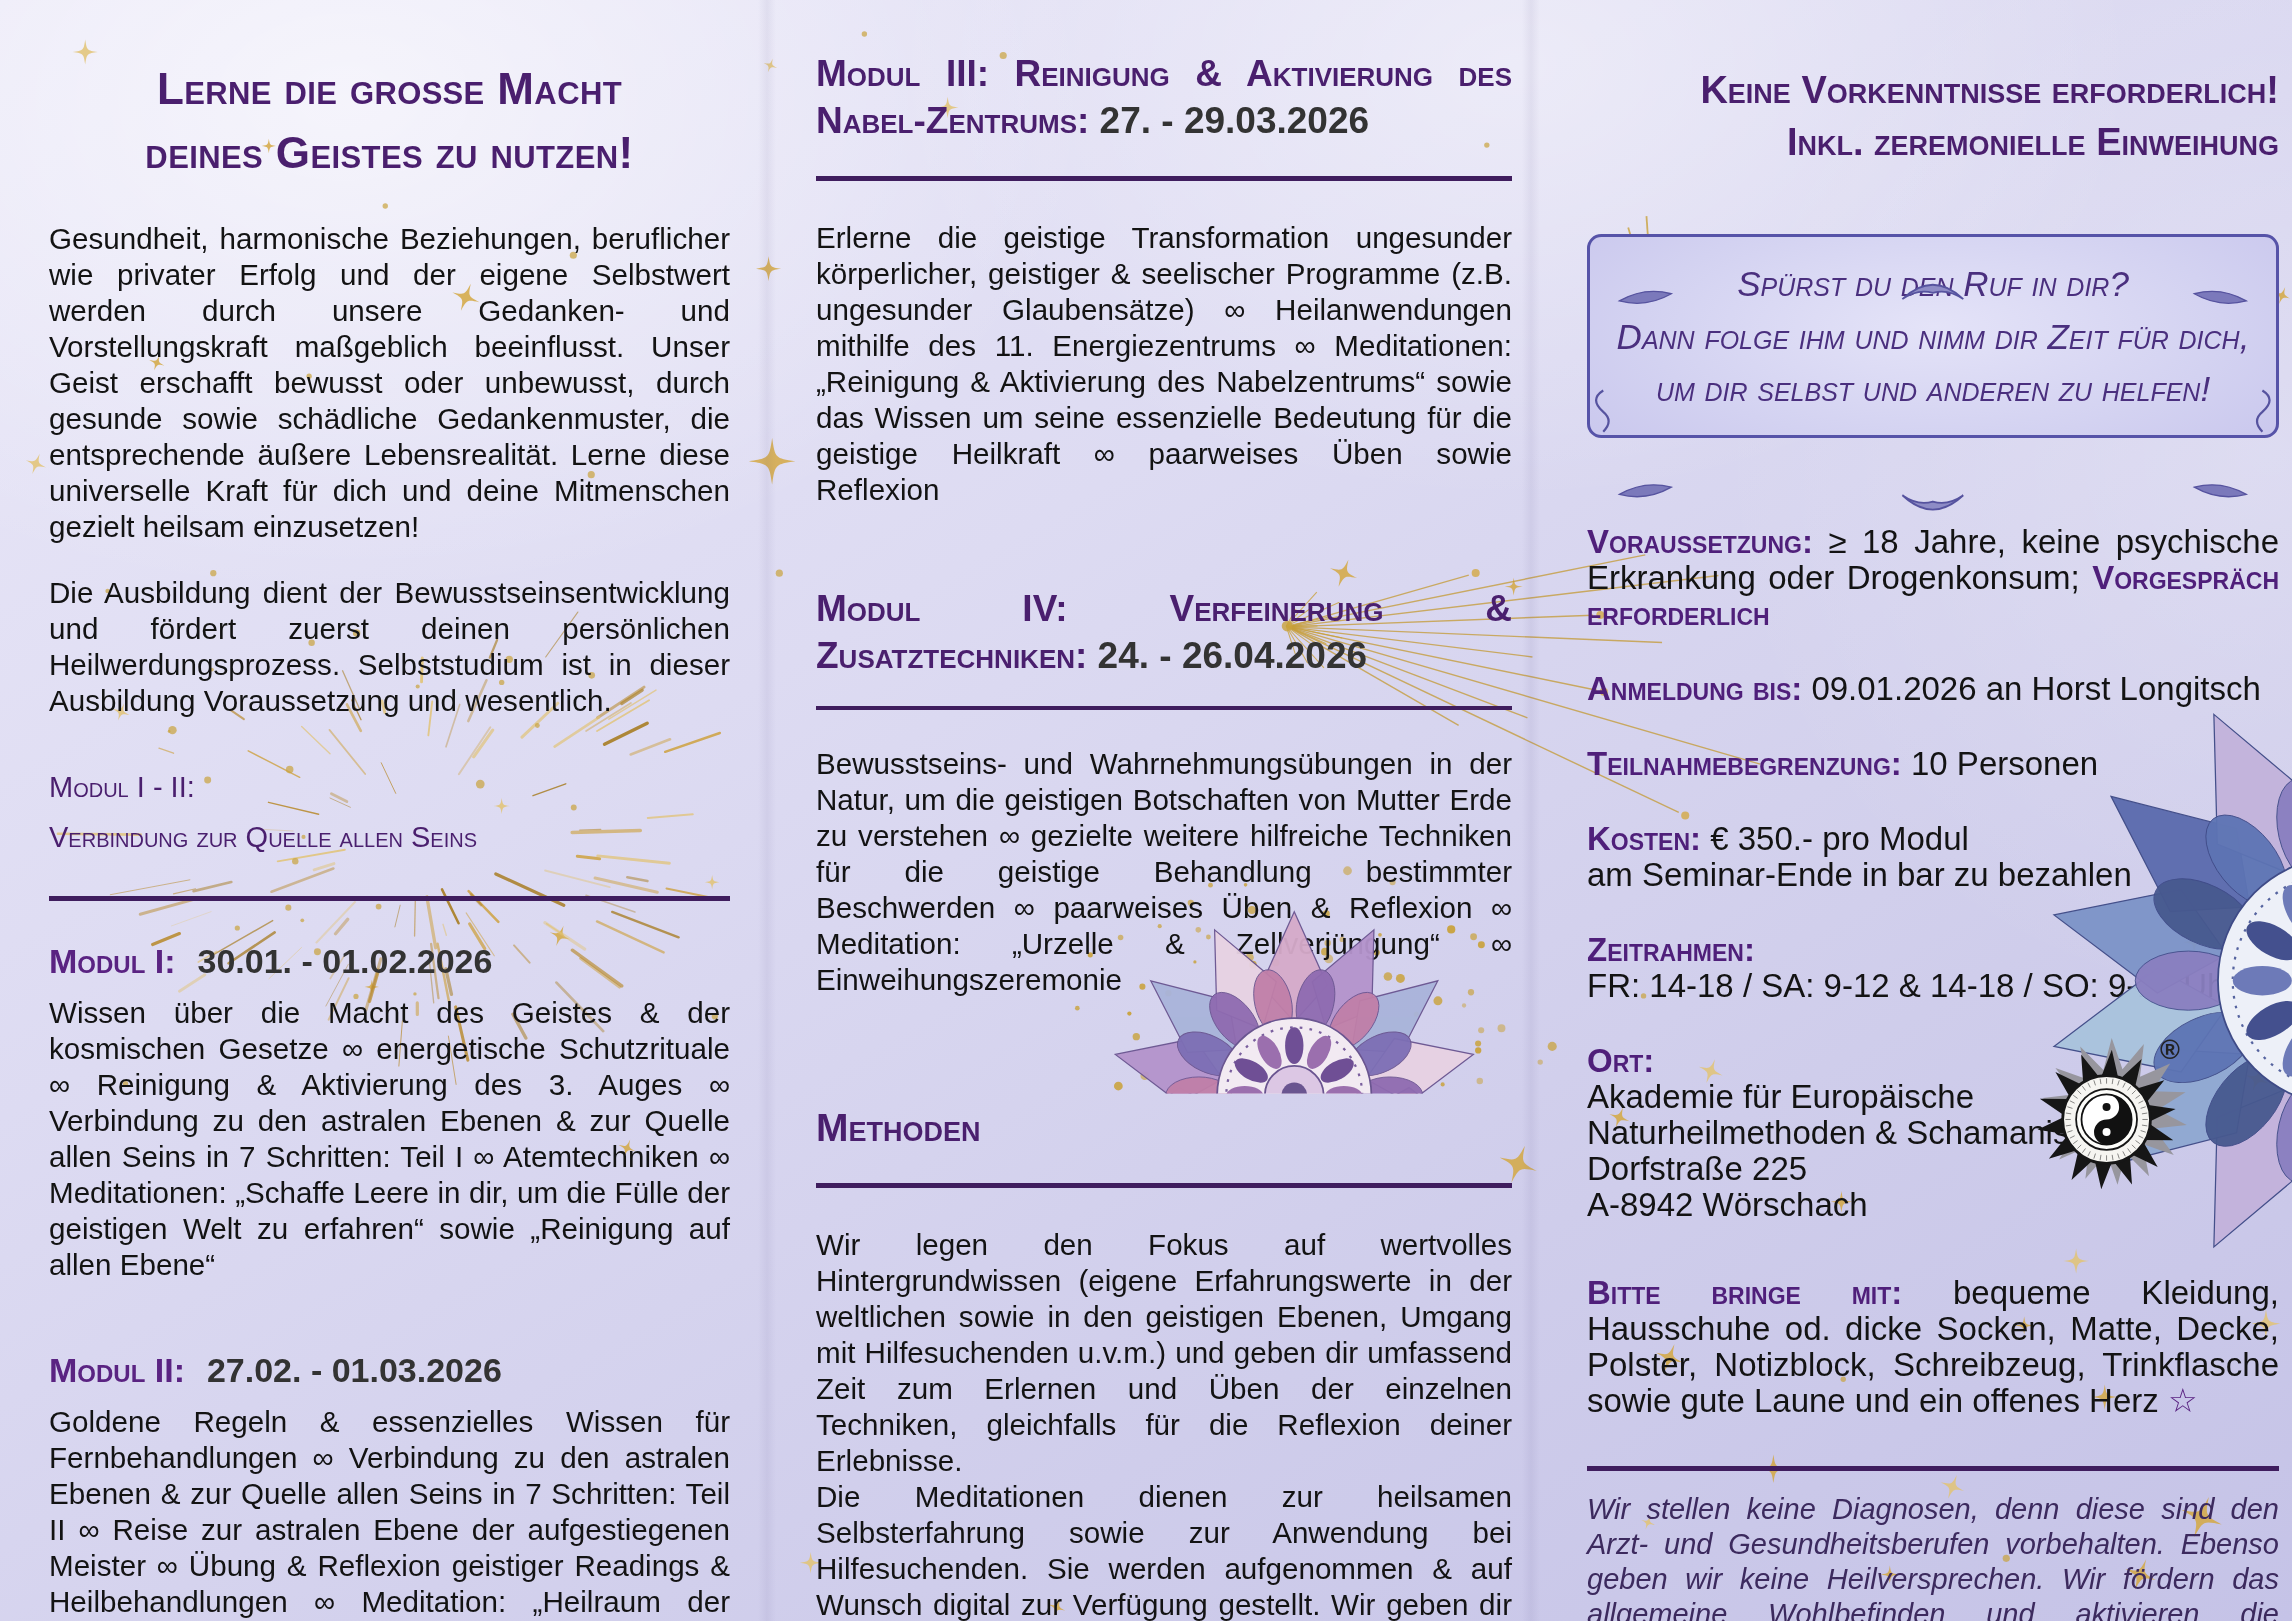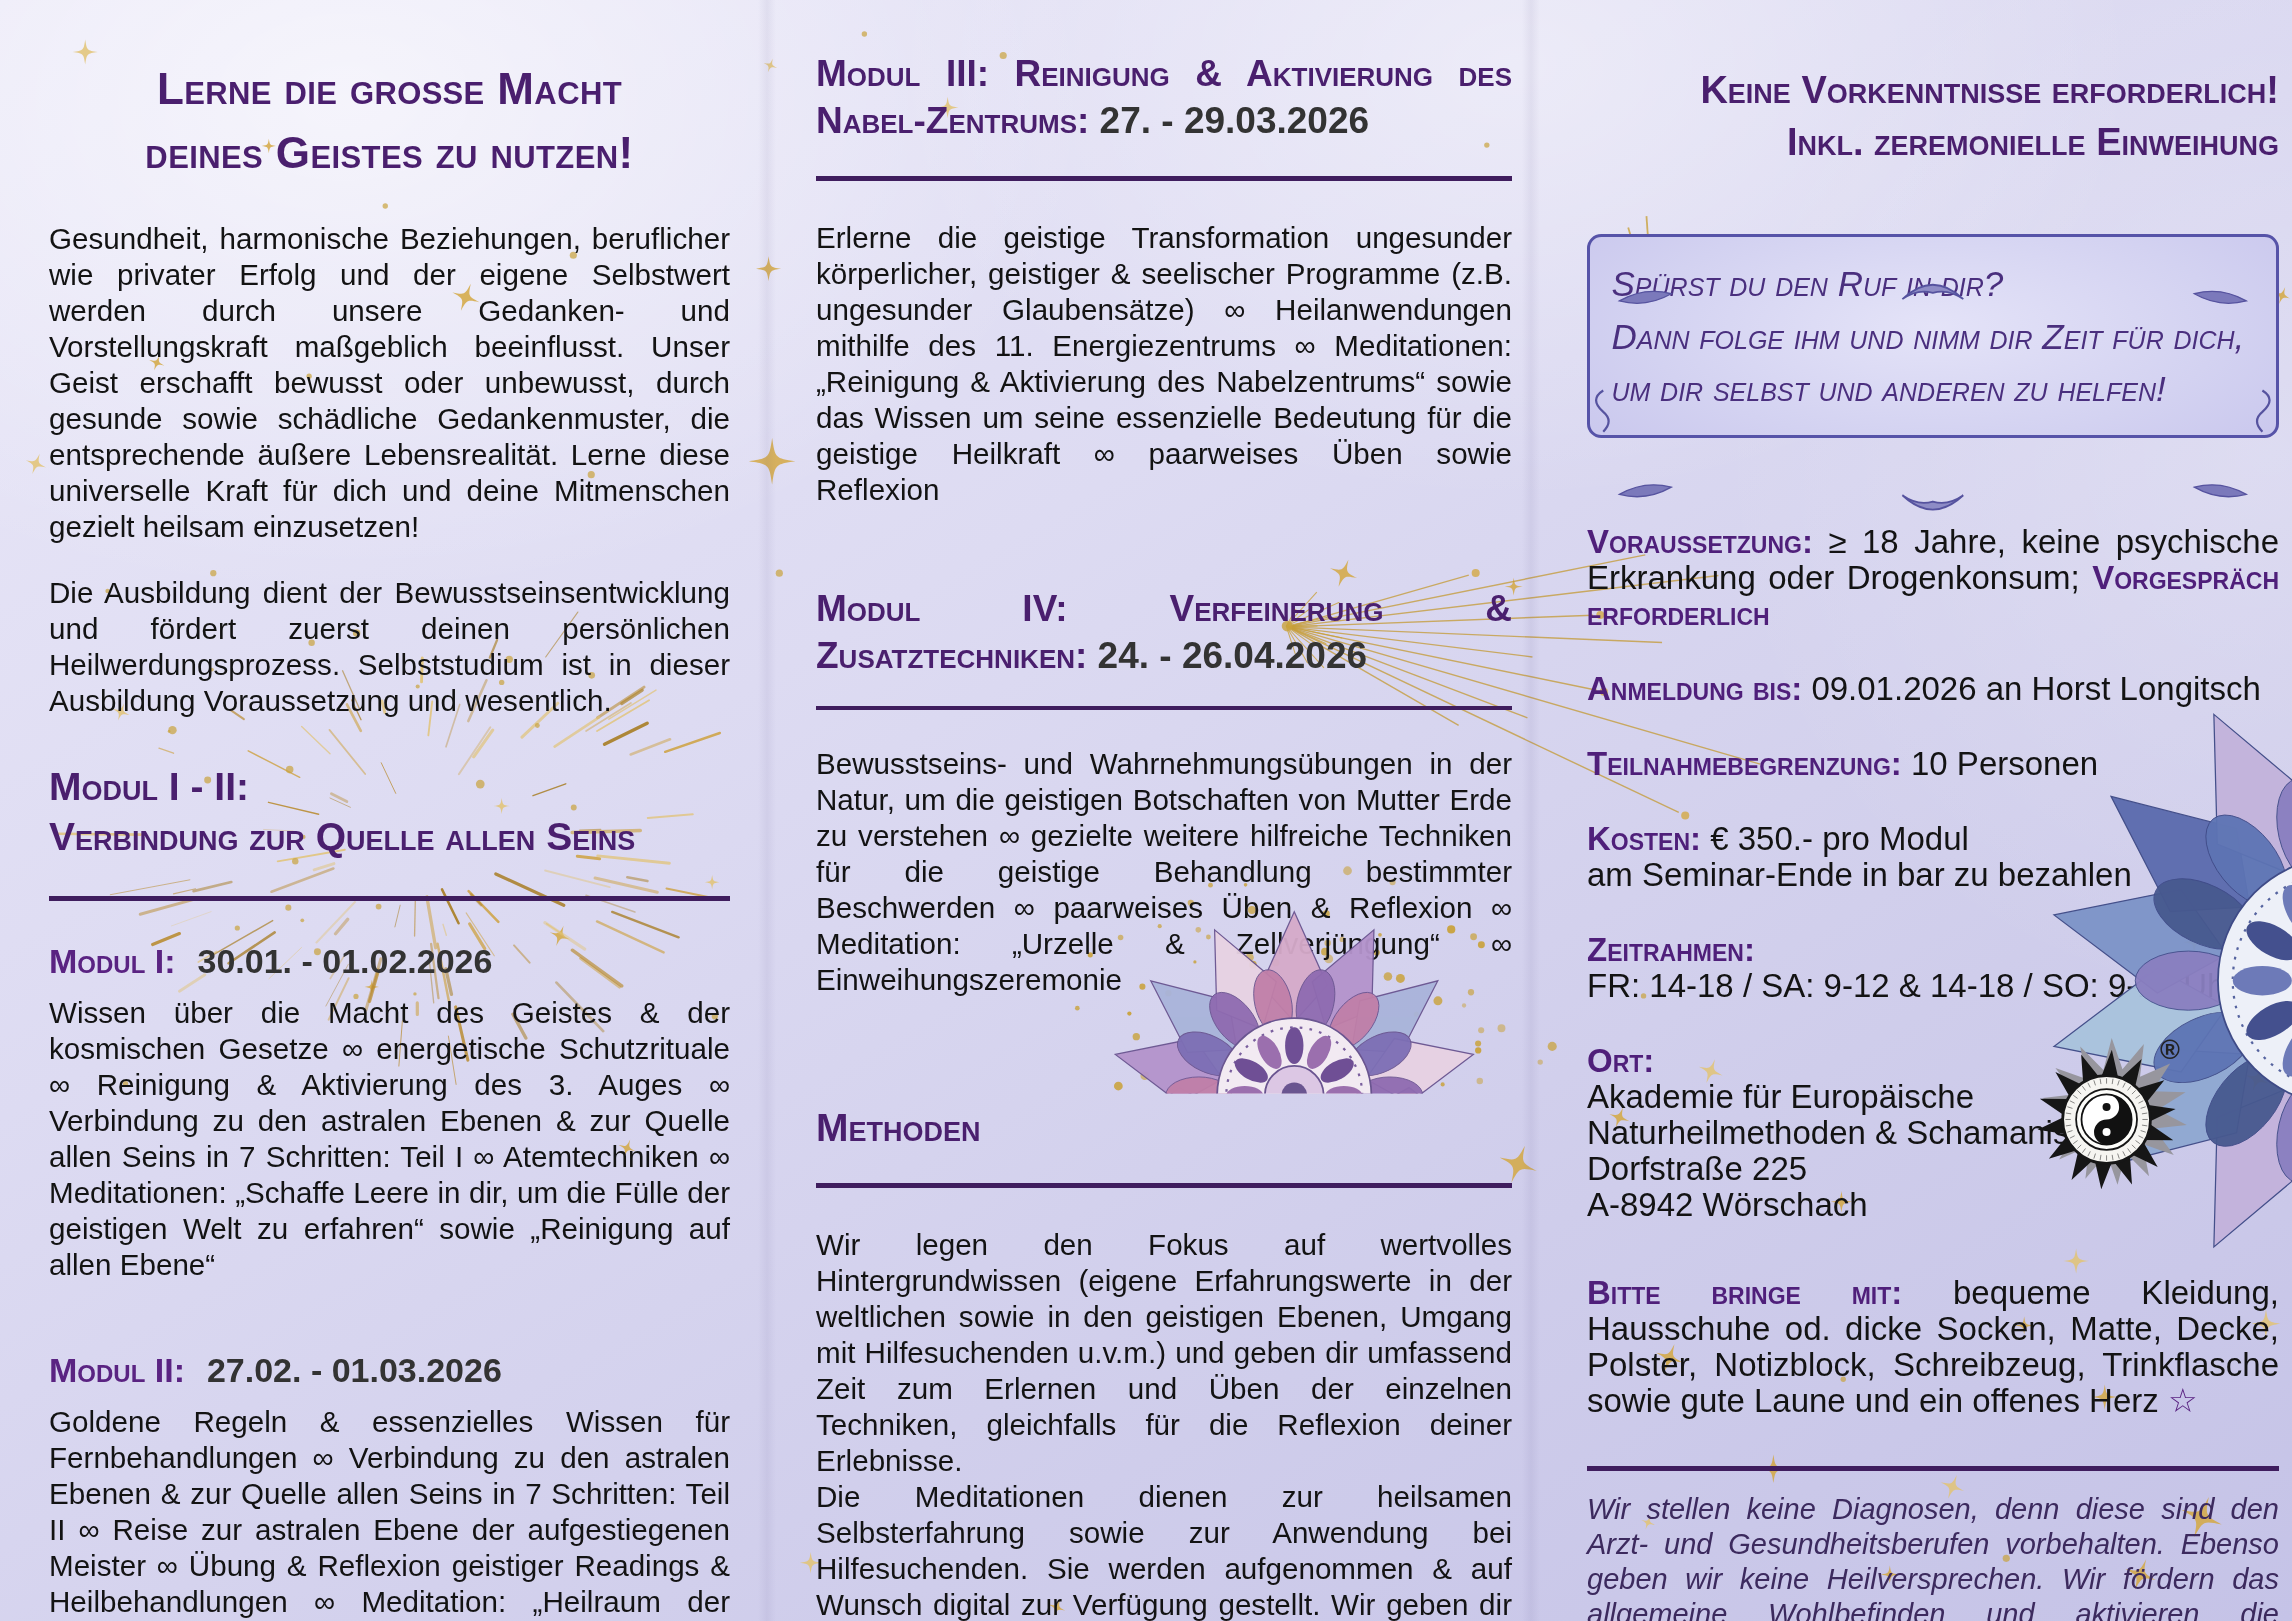--- a/index.html
+++ b/index.html
@@ -21,22 +21,22 @@
   .col-left{left:49px;width:681px}
   .col-mid{left:816px;width:696px}
   .col-right{left:1587px;width:692px}
 
   .title{margin:57px 0 0;text-align:center;font-variant:small-caps;font-weight:bold;
     color:var(--purple,#4a1f6e);font-size:44px;line-height:64px;letter-spacing:0.4px}
   .tline{display:block}
   .body{font-size:29.6px;line-height:36px;text-align:justify;margin:0;color:#131313}
   .intro{margin-top:36px}
   .intro2{margin-top:30px}
-  .sec{margin:43px 0 0;font-variant:small-caps;font-weight:bold;color:var(--purple,#4a1f6e);
-    font-size:39px;line-height:50px;position:relative}
+  .sec{margin:43px 0 0;font-variant:small-caps;font-weight:normal;color:var(--purple,#4a1f6e);
+    font-size:29px;line-height:50px;position:relative}
   .secline{display:block}
   .rule{height:4.5px;background:var(--rule,#3f1d5e);margin-top:34px}
   .modlabel{margin:41px 0 0;font-size:34px;font-weight:bold;line-height:39px}
   .modlabel .ml{font-variant:small-caps;color:var(--purple2,#5a2382)}
   .modlabel .md{color:#333;margin-left:12.5px}
   .modlabel + .body{margin-top:14.3px}
   .m2{margin-top:68px}
 
   .mh{margin:0;font-variant:small-caps;font-weight:bold;font-size:37px;line-height:47px;
     text-align:justify;color:var(--purple,#4a1f6e)}
@@ -52,21 +52,21 @@
   .methoden{margin-top:106px;font-variant:small-caps;font-weight:bold;font-size:39px;
     line-height:47px;color:var(--purple,#4a1f6e)}
 
   .rhead{margin:64px 0 0;text-align:right;font-variant:small-caps;font-weight:bold;
     font-size:38px;line-height:52px;color:var(--purple,#4a1f6e)}
   .rline{display:block}
   .callout{position:relative;margin-top:66px;height:204px;border:3.6px solid var(--boxborder,#5653a8);
     border-radius:14.3px;box-sizing:border-box;padding:7.2px 21.5px;
     display:flex;flex-direction:column;justify-content:center;gap:7.2px;
     background:radial-gradient(62% 85% at 50% 45%, #e4e3f8 0%, #d3d2f1 68%, #cbc9ee 100%)}
-  .cline{display:block;font-variant:small-caps;font-style:italic;
+  .cline{display:block;text-align:center;font-variant:small-caps;font-style:italic;
     color:#4a2f7e;font-size:35px;line-height:45px;font-weight:500}
   .detail{margin:39px 0 0;font-size:33px;line-height:36px;text-align:justify;color:#131313}
   .d1{margin-top:86px}
   .lbl{font-variant:small-caps;font-weight:bold;color:var(--label,#4f1f7a)}
   .block{display:block}
   .bring{margin-top:52px}
   .starglyph{font-family:"DejaVu Sans",sans-serif;color:var(--purple2,#5a2d7d)}
   .rrule{height:4.5px;background:var(--rule,#3f1d5e);margin-top:47px}
   .disclaimer{margin-top:21.5px;font-size:29px;line-height:35px;font-style:italic;
     color:#3c2a5e;text-align:justify}

